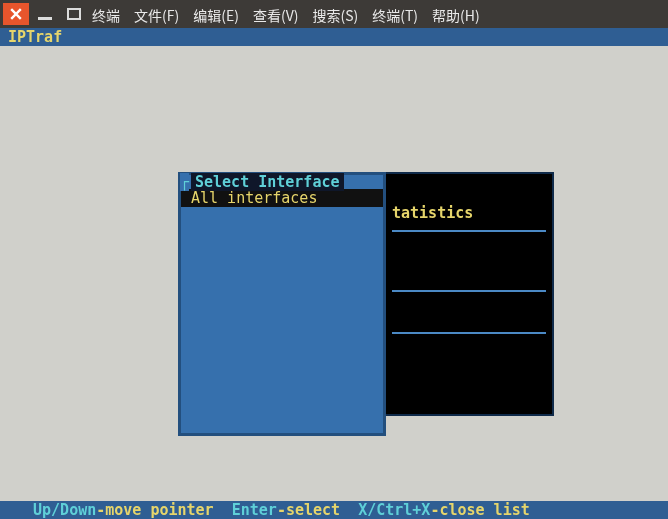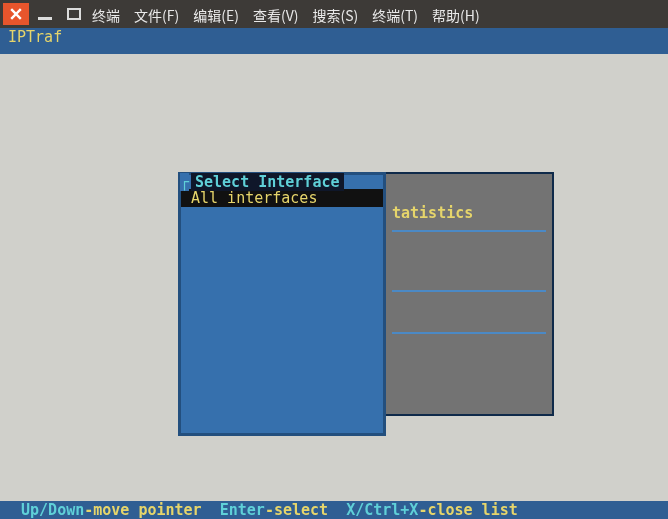--- a/index.html
+++ b/index.html
@@ -49,34 +49,34 @@
     left: 0;
     width: 668px;
     height: 491px;
     background: #d0d0cb;
     font-size: 15px;
     line-height: 18px;
   }
 
   .app-title-row {
     background: #2f5e93;
-    height: 26px;
+    height: 18px;
     color: #e6d56b;
-    font-weight: normal;
+    font-weight: bold;
     padding-left: 8px;
   }
 
   
   .bg-box {
     position: absolute;
     top: 144px;
     left: 386px;
     width: 168px;
     height: 244px;
-    background: #737373;
+    background: #000000;
     border-top: 2px solid #0f2a4a;
     border-right: 2px solid #0f2a4a;
     border-bottom: 2px solid #0f2a4a;
     color: #e6d56b;
     font-weight: bold;
     padding: 30px 6px 22px 6px;
   }
   .bg-box .hr {
     border-top: 2px solid #4b89c5;
     margin: 8px 0;
@@ -133,21 +133,21 @@
   }
 
   
   .statusbar {
     position: absolute;
     left: 0;
     bottom: 0;
     width: 668px;
     height: 18px;
     background: #2f5e93;
-    padding-left: 12px;
+    padding-left: 24px;
     font-weight: bold;
     white-space: pre;
   }
   .statusbar .key { color: #5fd0d8; }
   .statusbar .desc { color: #e6d56b; }
 </style>
 </head>
 <body>
 
 <div class="titlebar">

